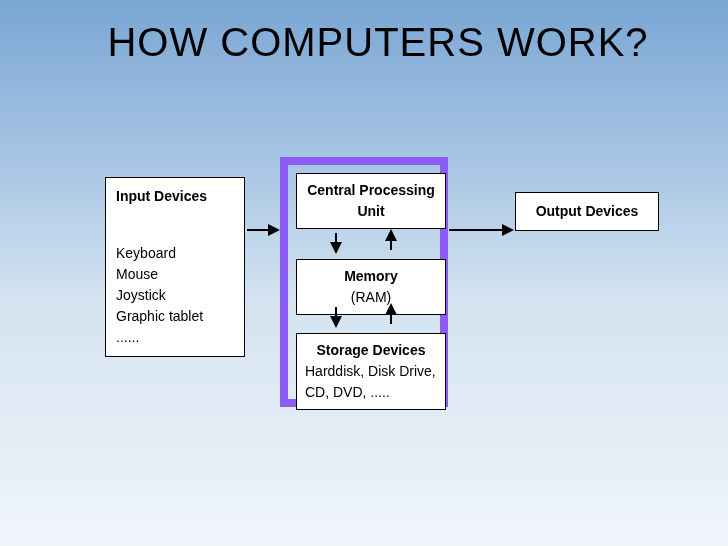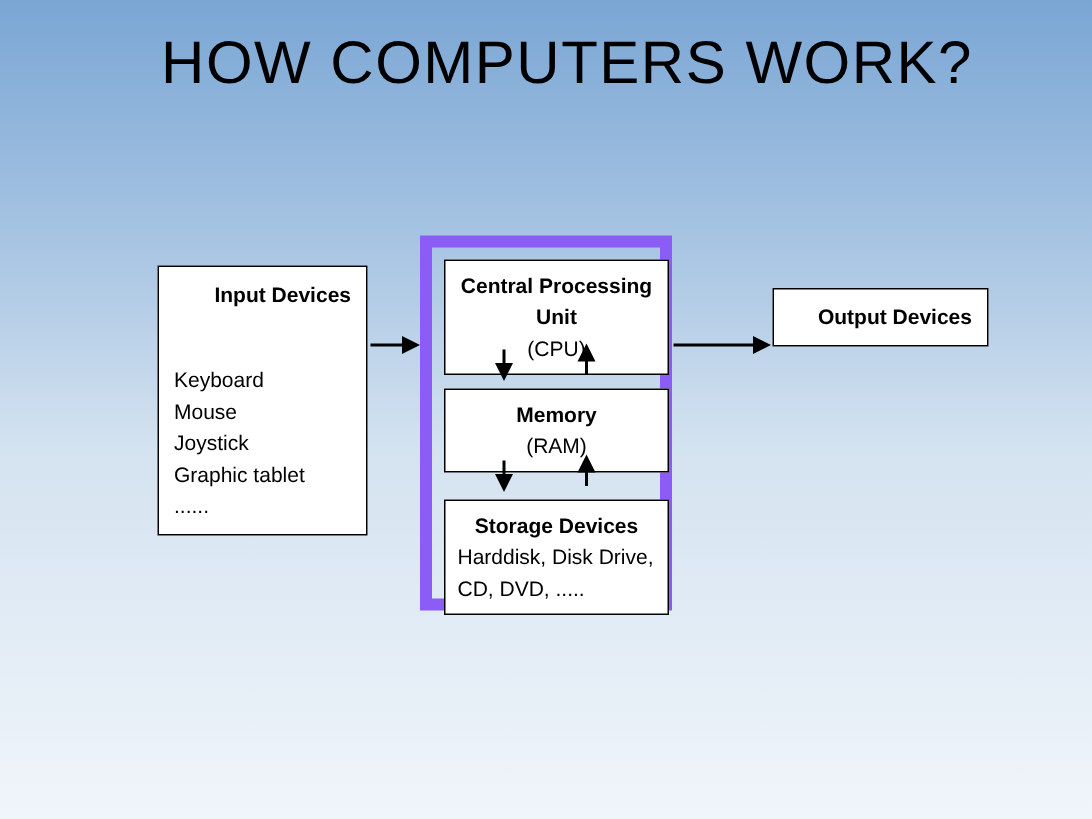--- a/index.html
+++ b/index.html
@@ -107,36 +107,35 @@
       width: 2px;
       background: #000;
     }
   </style>
 </head>
 <body>
 
 <div class="title">HOW COMPUTERS WORK?</div>
 
 <div class="box input-box">
-  <div class="box-label" style="text-align:right;">Input Devices</div>
+  <div class="box-label" style="text-align:left;">Input Devices</div>
   <div style="white-space:pre-line;margin-top:36px;">Keyboard
 Mouse
 Joystick
 Graphic tablet
 ......</div>
 </div>
 
 <div class="box output-box">
-  <div class="box-label" style="text-align:right;">Output Devices</div>
+  <div class="box-label" style="text-align:center;">Output Devices</div>
 </div>
 
 <div class="center-wrap">
   <div class="box cpu-box">
     <div class="box-label">Central Processing Unit</div>
-    <div>(CPU)</div>
   </div>
   <div class="box storage-box">
     <span class="box-label">Storage Devices</span>
     <div>Harddisk, Disk Drive, CD, DVD, .....</div>
   </div>
   <div class="box memory-box">
     <div class="box-label">Memory</div>
     <div>(RAM)</div>
   </div>
 </div>

